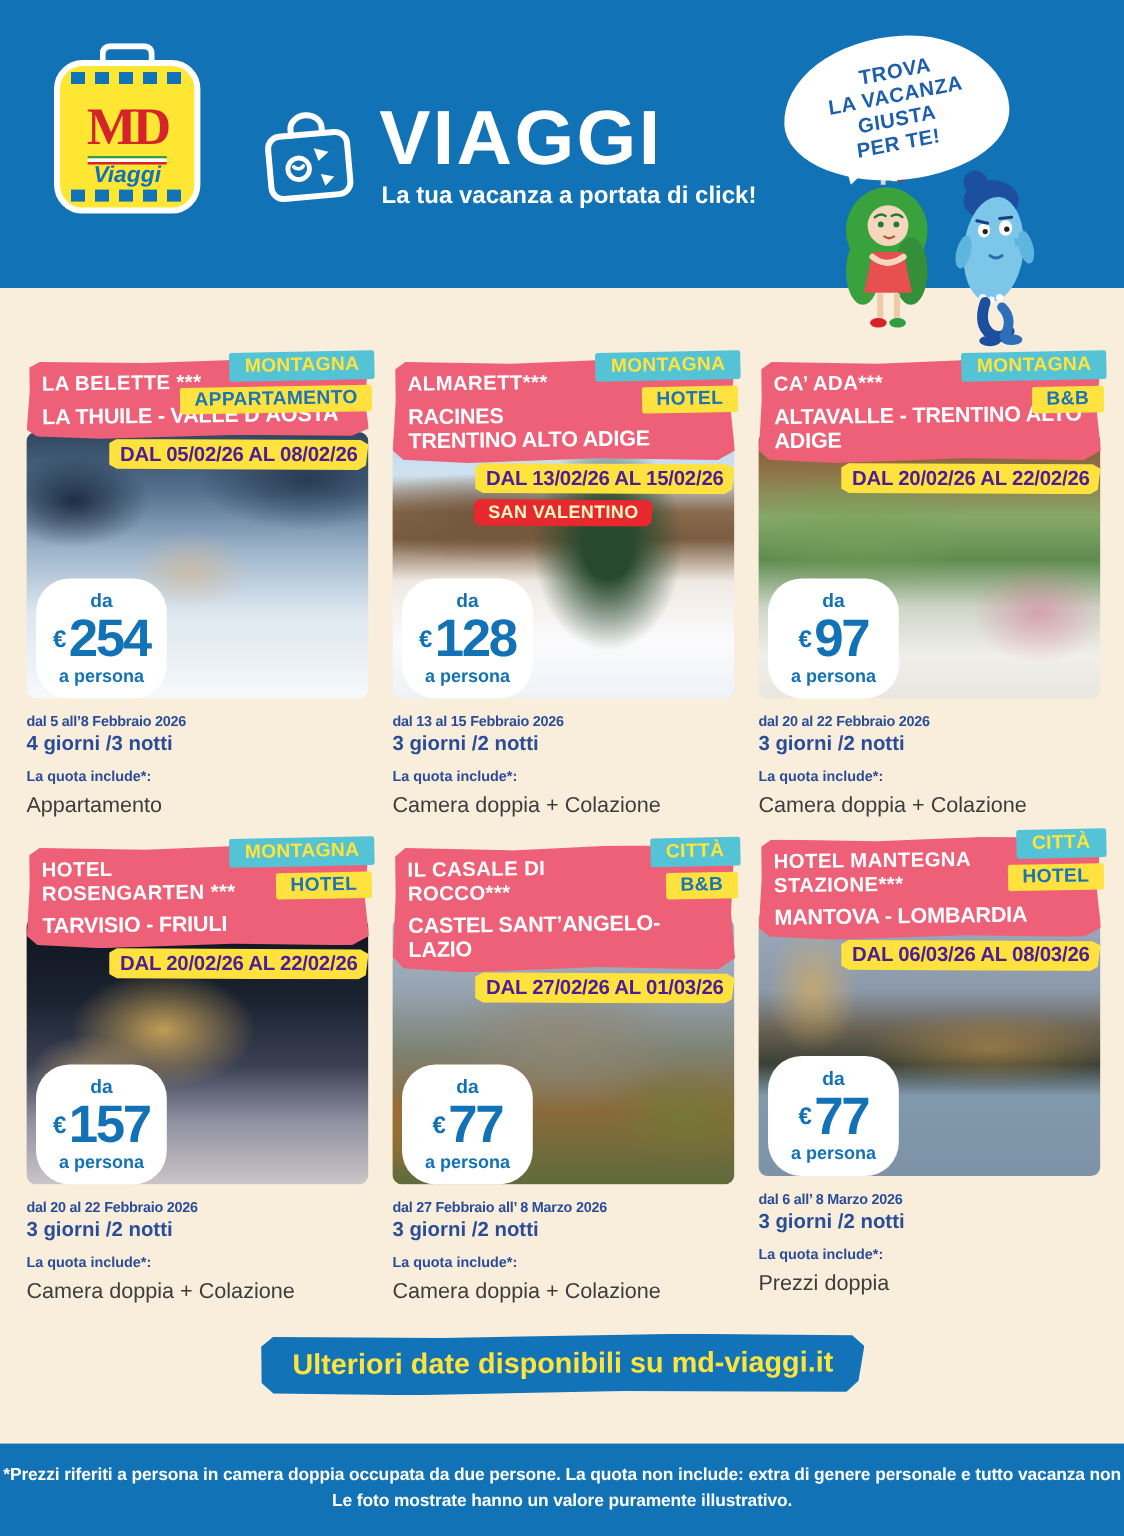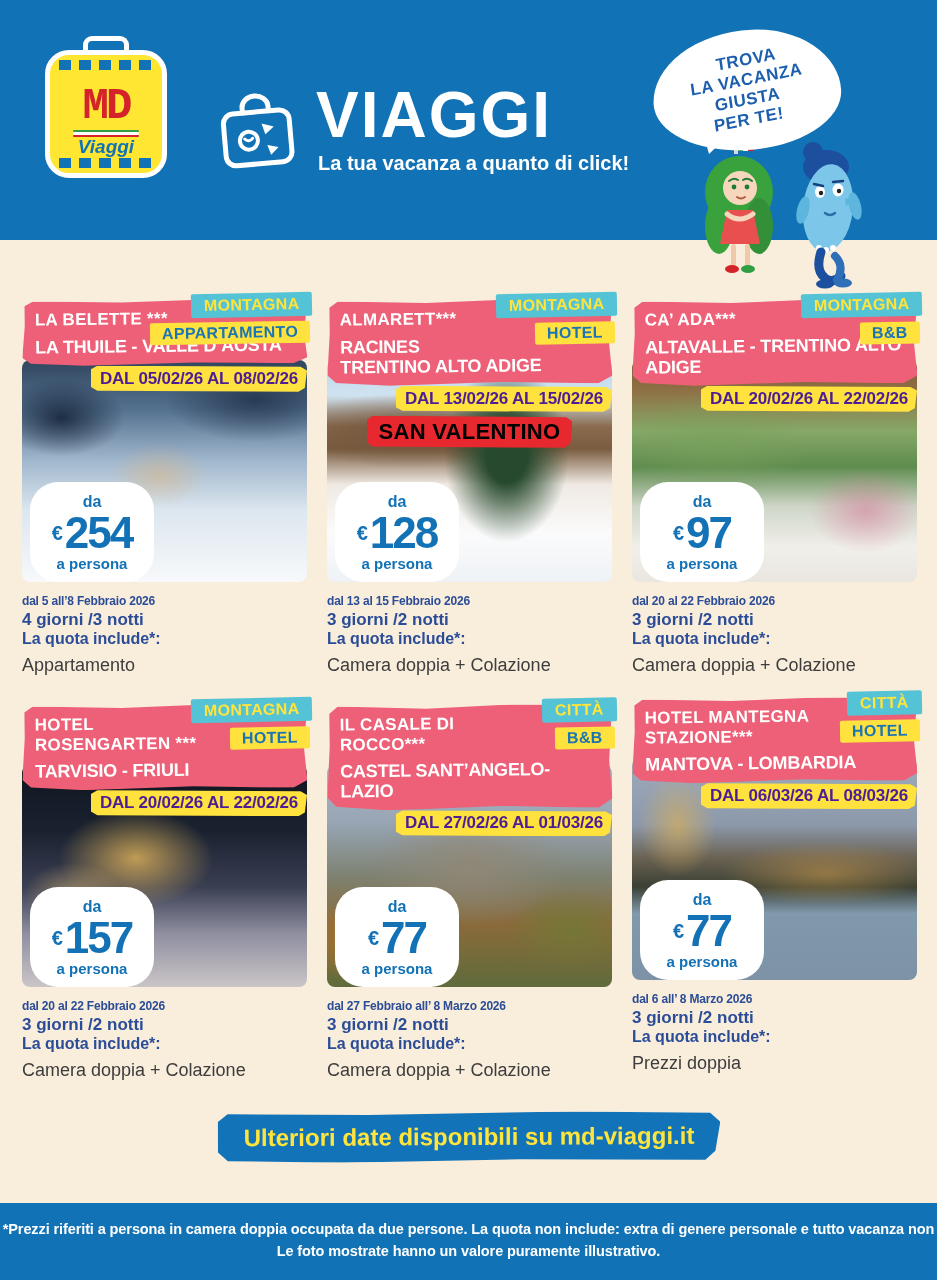--- a/index.html
+++ b/index.html
@@ -13,21 +13,21 @@
   .md-logo { position:absolute; left:45px; top:36px; width:122px; height:142px; }
   .logo-handle { position:absolute; top:0; left:50%; transform:translateX(-50%);
                  width:46px; height:22px; border:5px solid #fff; border-bottom:none;
                  border-radius:9px 9px 0 0; background:#1172b5; }
   .logo-body { position:absolute; top:14px; left:0; width:122px; height:128px;
                background:#ffe632; border:5px solid #fff; border-radius:24px;
                overflow:hidden; display:flex; flex-direction:column; }
   .logo-stripes { height:15px; margin:5px 9px 0 9px;
     background:repeating-linear-gradient(90deg,#1172b5 0 12px,#ffe632 12px 20px); }
   .logo-stripes.bottom { margin:auto 9px 5px 9px; }
-  .logo-md { font-family:Liberation Mono, monospace; font-weight:bold; font-size:44px;
+  .logo-md { font-family:Liberation Serif, serif; font-weight:bold; font-size:44px;
              line-height:1; color:#d5232a; text-align:center; letter-spacing:-3px; margin-top:14px; }
   .logo-tricolor { width:66px; margin:2px auto 0 auto; }
   .logo-tricolor span { display:block; height:2.5px; border-radius:2px; }
   .logo-tricolor .g{background:#2f9e44}.logo-tricolor .w{background:#fff}.logo-tricolor .r{background:#d5232a}
   .logo-viaggi { color:#1172b5; font-weight:700; font-style:italic; font-size:19px;
                  text-align:center; line-height:1.1; }
 
   .suitcase-ic { position:absolute; left:206px; top:84px; transform:rotate(-5deg); }
 
   .main-title { position:absolute; left:316px; top:78px; color:#fff; font-size:64px;
@@ -92,37 +92,37 @@
   .badge-cat { top:-7px; right:-5px; background:#54c3d6; color:#ffe43b;
                padding:3px 13px; transform:rotate(-1.2deg); border-radius:2px; }
   .badge-type { top:22px; right:-3px; background:#ffe23e; color:#1b74b4;
                 padding:2px 12px; transform:rotate(-1deg); border-radius:2px; }
 
   .date-row { position:relative; z-index:4; text-align:right; margin-top:1px; }
   .date-badge { display:inline-block; background:#ffe23e; color:#4c1d95; font-weight:800;
                 font-size:17px; padding:3px 9px; letter-spacing:-.2px;
                 clip-path:polygon(0 14%,3% 0,97% 4%,100% 18%,99% 86%,96% 100%,3% 96%,0 82%); }
   .special-row { position:relative; z-index:4; text-align:center; margin-top:4px; }
-  .special-badge { display:inline-block; background:#e8282f; color:#000000; font-weight:800;
-                   font-size:22px; padding:3px 12px; letter-spacing:.3px;
+  .special-badge { display:inline-block; background:#e8282f; color:#fef9c3; font-weight:800;
+                   font-size:15px; padding:3px 12px; letter-spacing:.3px;
                    clip-path:polygon(0 14%,3% 0,97% 4%,100% 18%,99% 86%,96% 100%,3% 96%,0 82%); }
 
-  .price-blob { position:absolute; z-index:4; left:8px; top:182px; width:124px; height:100px;
+  .price-blob { position:absolute; z-index:4; left:8px; top:182px; width:109px; height:100px;
                 background:#fff; border-radius:28px; display:flex; flex-direction:column;
                 align-items:center; justify-content:center; color:#1372b6; }
   .price-da { font-size:16px; font-weight:800; line-height:1; }
   .price-main { display:flex; align-items:center; line-height:1; margin:1px 0; }
   .price-main .eur { font-size:20px; font-weight:800; margin-right:2px; }
   .price-main .amount { font-size:44px; font-weight:800; letter-spacing:-2px; }
   .price-per { font-size:15px; font-weight:800; line-height:1; }
 
   .details { position:absolute; left:0; top:294px; width:300px; color:#2b4d97; }
   .d-date   { font-size:12px; font-weight:800; letter-spacing:-.2px; line-height:1.25; }
   .d-nights { font-size:17px; font-weight:800; line-height:1.25; }
-  .d-quota  { font-size:16px; font-weight:800; margin-top:0; }
+  .d-quota  { font-size:12px; font-weight:800; margin-top:10px; }
   .d-includes { font-size:18px; font-weight:500; color:#3d3d3d; margin-top:7px; }
 
   
   .banner { position:absolute; top:1112px; left:50%; transform:translateX(-50%) rotate(-.3deg);
             background:#1273b8; color:#ffe43b; font-size:24px; font-weight:800;
             padding:11px 26px; white-space:nowrap;
             clip-path:polygon(0 18%,2% 2%,30% 5%,70% 0,98% 4%,100% 22%,99% 80%,97% 98%,60% 95%,25% 100%,2% 96%,0 78%); }
   .footer { position:absolute; left:0; top:1203px; width:937px; height:77px; background:#1172b5;
             color:#fff; text-align:center; padding-top:15px; }
   .footer div { font-size:14.5px; font-weight:700; line-height:1.55; letter-spacing:-.1px; }
@@ -151,21 +151,21 @@
     <svg class="suitcase-ic" width="100" height="92" viewBox="0 0 100 92">
       <rect x="18" y="28" width="66" height="52" rx="10" fill="none" stroke="#fff" stroke-width="5"></rect>
       <path d="M38 28 v-5 a13 11 0 0 1 26 0 v5" fill="none" stroke="#fff" stroke-width="5" stroke-linecap="round"></path>
       <circle cx="42" cy="56" r="9" fill="none" stroke="#fff" stroke-width="4"></circle>
       <path d="M38 54 a5 5 0 0 0 8 0" fill="none" stroke="#fff" stroke-width="3" stroke-linecap="round"></path>
       <path d="M56 40 l12 4 -9 7 z" fill="#fff"></path>
       <path d="M60 62 l11 3 -8 7 z" fill="#fff"></path>
     </svg>
 
     <div class="main-title">VIAGGI</div>
-    <div class="main-sub">La tua vacanza a quanto di click!</div>
+    <div class="main-sub">La tua vacanza a portata di click!</div>
 
     <div class="bubble">
       <span>TROVA</span>
       <span>LA VACANZA</span>
       <span>GIUSTA</span>
       <span>PER TE!</span>
     </div>
 
     <svg class="mascots" width="195" height="150" viewBox="0 0 195 150">
 

